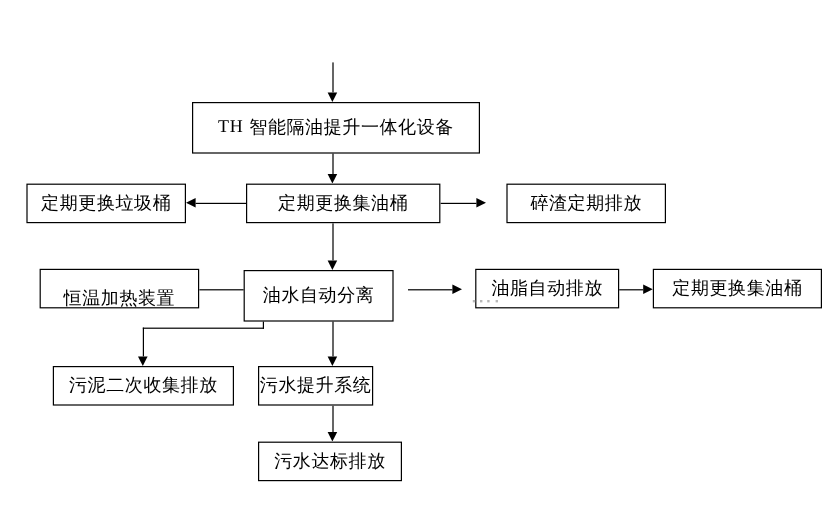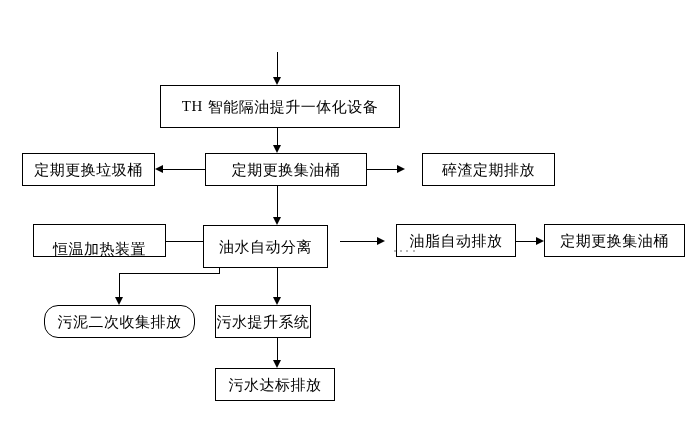--- a/index.html
+++ b/index.html
@@ -144,21 +144,21 @@
   </div>
   <div class="speck" style="left:394px; top:250px;"></div>
   <div class="speck" style="left:400px; top:250px;"></div>
   <div class="speck" style="left:406px; top:250px;"></div>
   <div class="speck" style="left:413px; top:250px;"></div>
 
   <div class="node" style="left:544px; top:224px; width:141px; height:33px;">
     <span>定期更换集油桶</span>
   </div>
 
-  <div class="node" style="left:44px; top:305px; width:151px; height:33px;border-radius:14px;">
+  <div class="node" style="left:44px; top:305px; width:151px; height:33px;">
     <span>污泥二次收集排放</span>
   </div>
 
   <div class="node" style="left:215px; top:305px; width:96px; height:33px;">
     <span>污水提升系统</span>
   </div>
 
   <div class="node" style="left:215px; top:368px; width:120px; height:33px;">
     <span>污水达标排放</span>
   </div>

